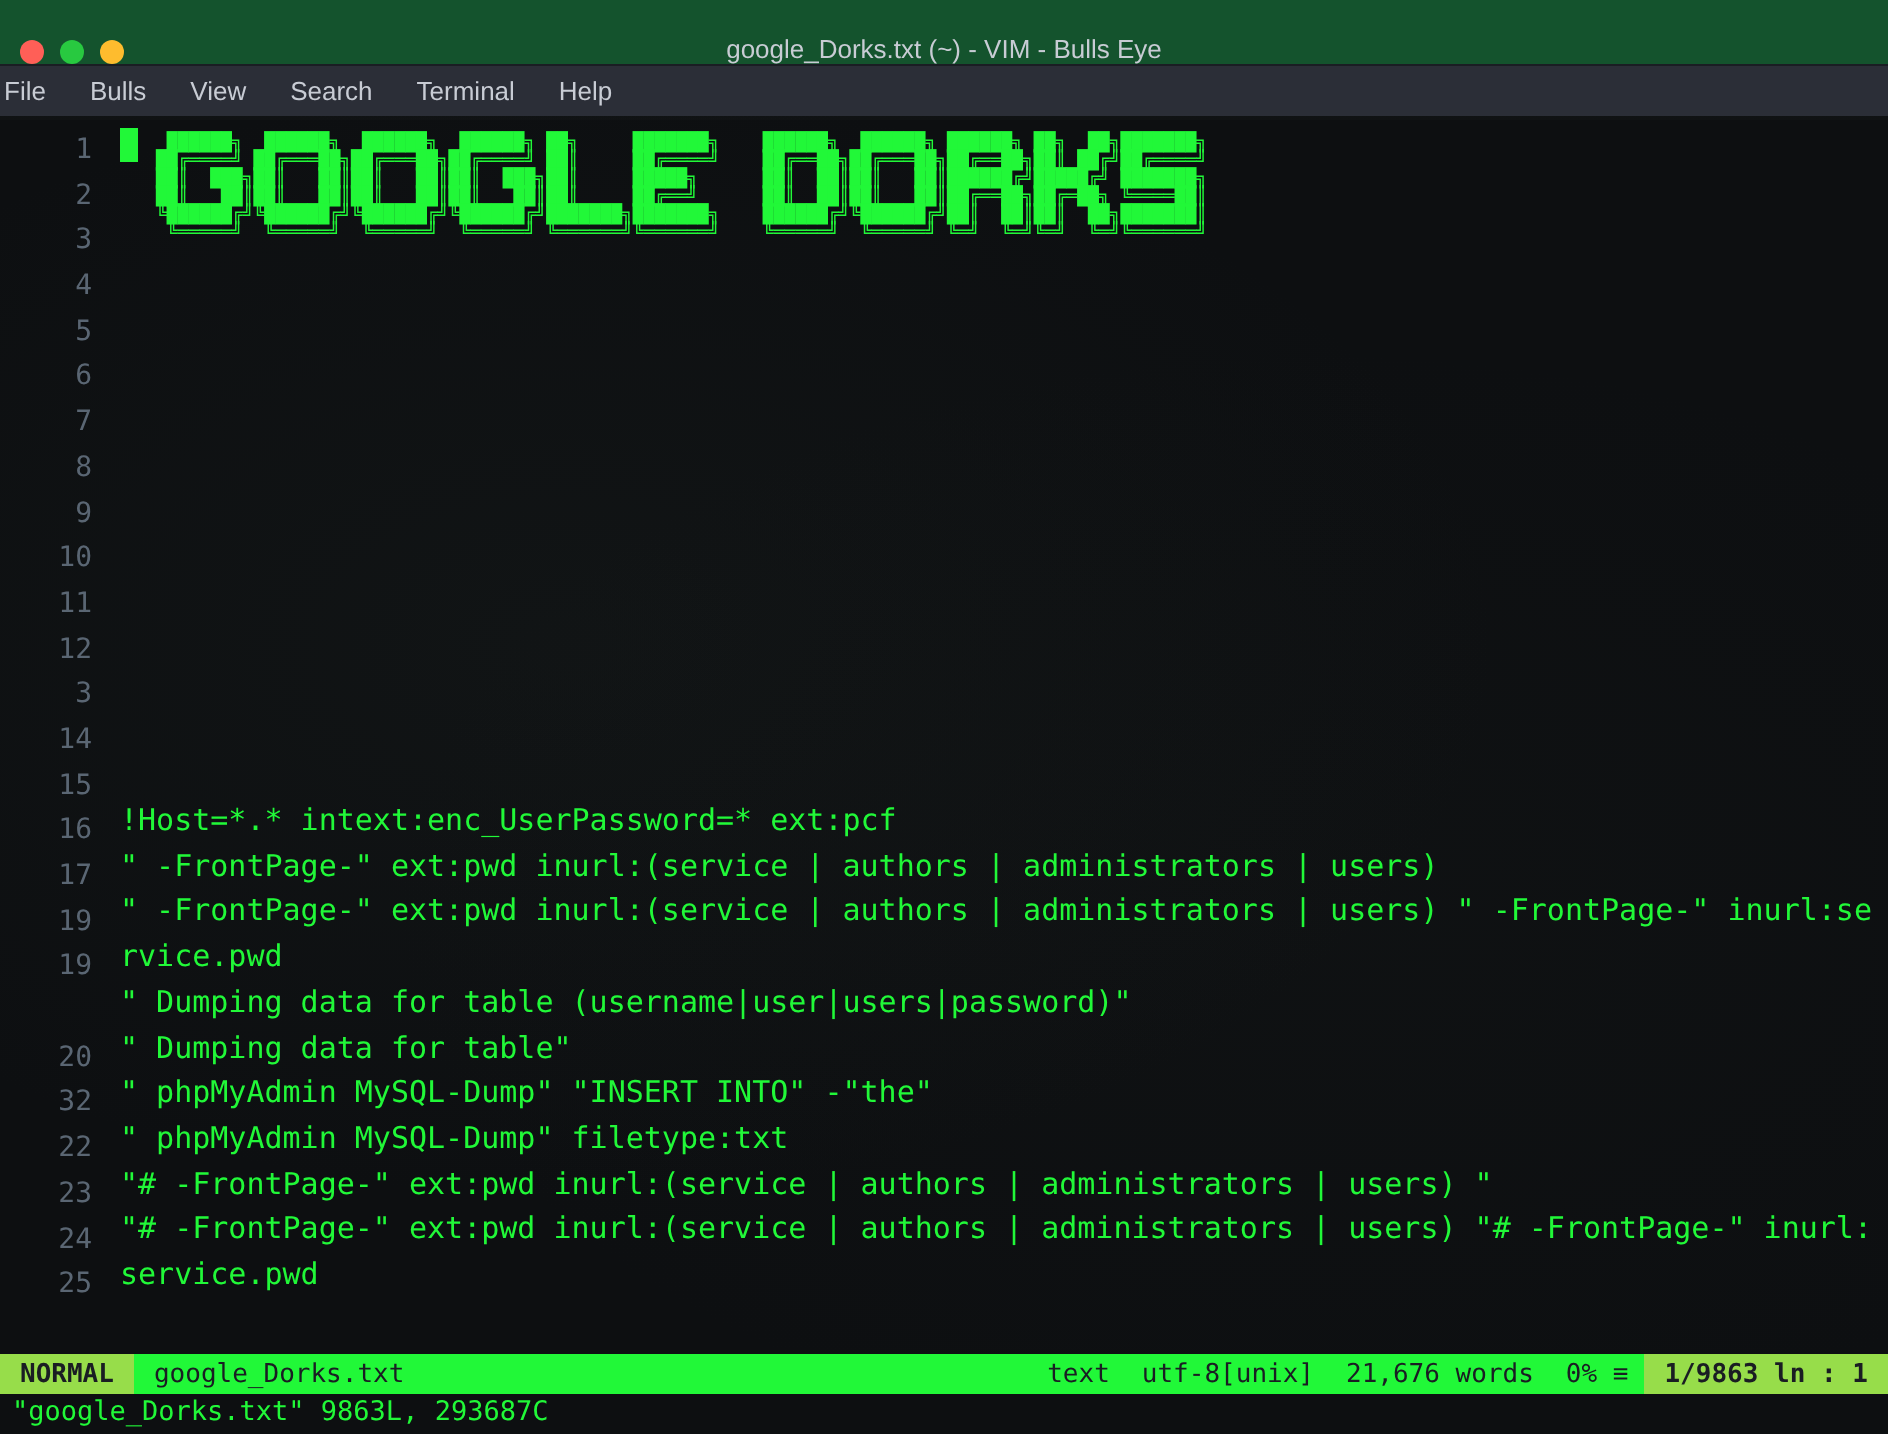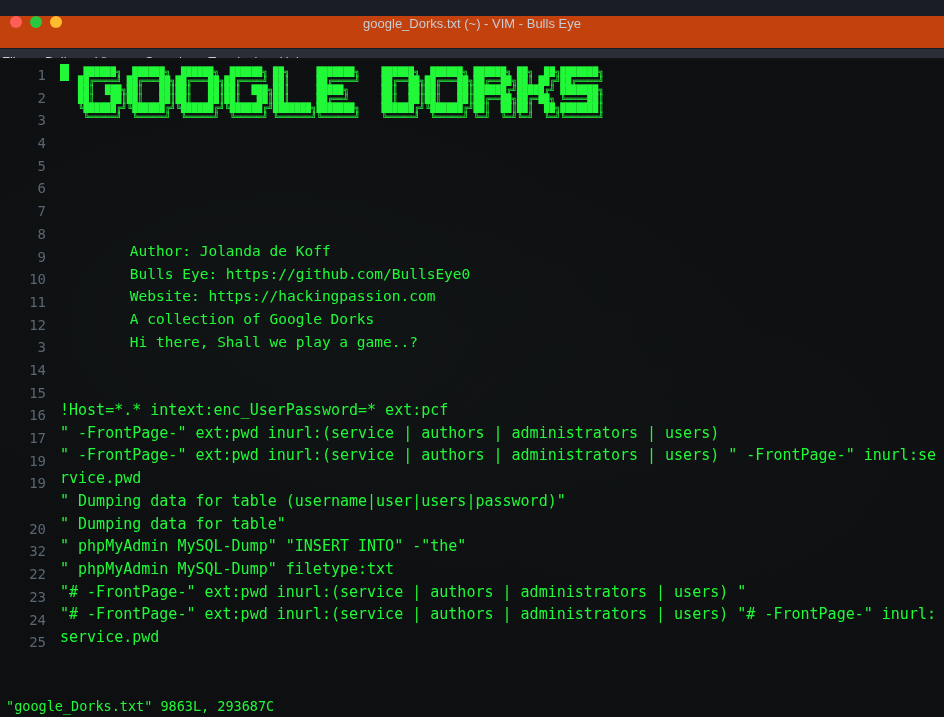--- a/index.html
+++ b/index.html
@@ -6,26 +6,25 @@
 body {
   width: 944px;
   height: 717px;
   background: #1a1d23;
   font-family: 'Menlo', 'Consolas', monospace;
   overflow: hidden;
   position: relative;
 }
 .titlebar {
   height: 32px;
-  background: #c2410c;
-  display: flex;
-  align-items: flex-start;
+  background: #14532d;
+  display: flex;
+  align-items: flex-end;
   padding: 0 10px;
   position: relative;
-  margin-top: 16px;
 }
 .window-controls {
   display: flex;
   gap: 8px;
 }
 .wc {
   width: 12px;
   height: 12px;
   border-radius: 50%;
 }
@@ -248,40 +247,46 @@
     <div class="code-line"><span class="cursor"></span></div>
   </div>
 
   <div class="ascii-art"> ██████╗  ██████╗  ██████╗  ██████╗ ██╗     ███████╗    ██████╗  ██████╗ ██████╗ ██╗  ██╗███████╗
 ██╔════╝ ██╔═══██╗██╔═══██╗██╔════╝ ██║     ██╔════╝    ██╔══██╗██╔═══██╗██╔══██╗██║ ██╔╝██╔════╝
 ██║  ███╗██║   ██║██║   ██║██║  ███╗██║     █████╗      ██║  ██║██║   ██║██████╔╝█████╔╝ ███████╗
 ██║   ██║██║   ██║██║   ██║██║   ██║██║     ██╔══╝      ██║  ██║██║   ██║██╔══██╗██╔═██╗ ╚════██║
 ╚██████╔╝╚██████╔╝╚██████╔╝╚██████╔╝███████╗███████╗    ██████╔╝╚██████╔╝██║  ██║██║  ██╗███████║
  ╚═════╝  ╚═════╝  ╚═════╝  ╚═════╝ ╚══════╝╚══════╝    ╚═════╝  ╚═════╝ ╚═╝  ╚═╝╚═╝  ╚═╝╚══════╝</div>
 
-  <div class="info-block">
-    <div class="info-line">        Author: Jolanda de Koff</div>
-    <div class="info-line">        Bulls Eye: https://github.com/BullsEye0</div>
-    <div class="info-line">        Website: https://hackingpassion.com</div>
-    <div class="info-line">        A collection of Google Dorks</div>
-    <div class="info-line"></div>
-    <div class="info-line">        Hi there, Shall we play a game..?</div>
-    <div class="info-line"></div>
-  </div>
 
   <div class="dork-block">
     <div class="dork-line">!Host=*.* intext:enc_UserPassword=* ext:pcf</div>
     <div class="dork-line">" -FrontPage-" ext:pwd inurl:(service | authors | administrators | users)</div>
     <div class="dork-line">" -FrontPage-" ext:pwd inurl:(service | authors | administrators | users) " -FrontPage-" inurl:service.pwd</div>
     <div class="dork-line">" Dumping data for table (username|user|users|password)"</div>
     <div class="dork-line">" Dumping data for table"</div>
     <div class="dork-line">" phpMyAdmin MySQL-Dump" "INSERT INTO" -"the"</div>
     <div class="dork-line">" phpMyAdmin MySQL-Dump" filetype:txt</div>
     <div class="dork-line">"# -FrontPage-" ext:pwd inurl:(service | authors | administrators | users) "</div>
     <div class="dork-line">"# -FrontPage-" ext:pwd inurl:(service | authors | administrators | users) "# -FrontPage-" inurl:service.pwd</div>
   </div>
 
+  <div class="statusbar">
+    <div class="sb-mode">NORMAL</div>
+    <div class="sb-file">google_Dorks.txt</div>
+    <div class="sb-right">
+      <div class="sb-seg">text</div>
+      <div class="sb-seg">utf-8[unix]</div>
+      <div class="sb-seg">21,676 words</div>
+      <div class="sb-seg">0% ≡</div>
+      <div class="sb-pos">
+        <span>1/9863</span>&nbsp;
+        <span>ln</span>&nbsp;
+        <span>:   1</span>
+      </div>
+    </div>
+  </div>
 
   <div class="cmdline">
     <span>"google_Dorks.txt" 9863L, 293687C</span>
   </div>
 
 </div>
 
 </body></html>

